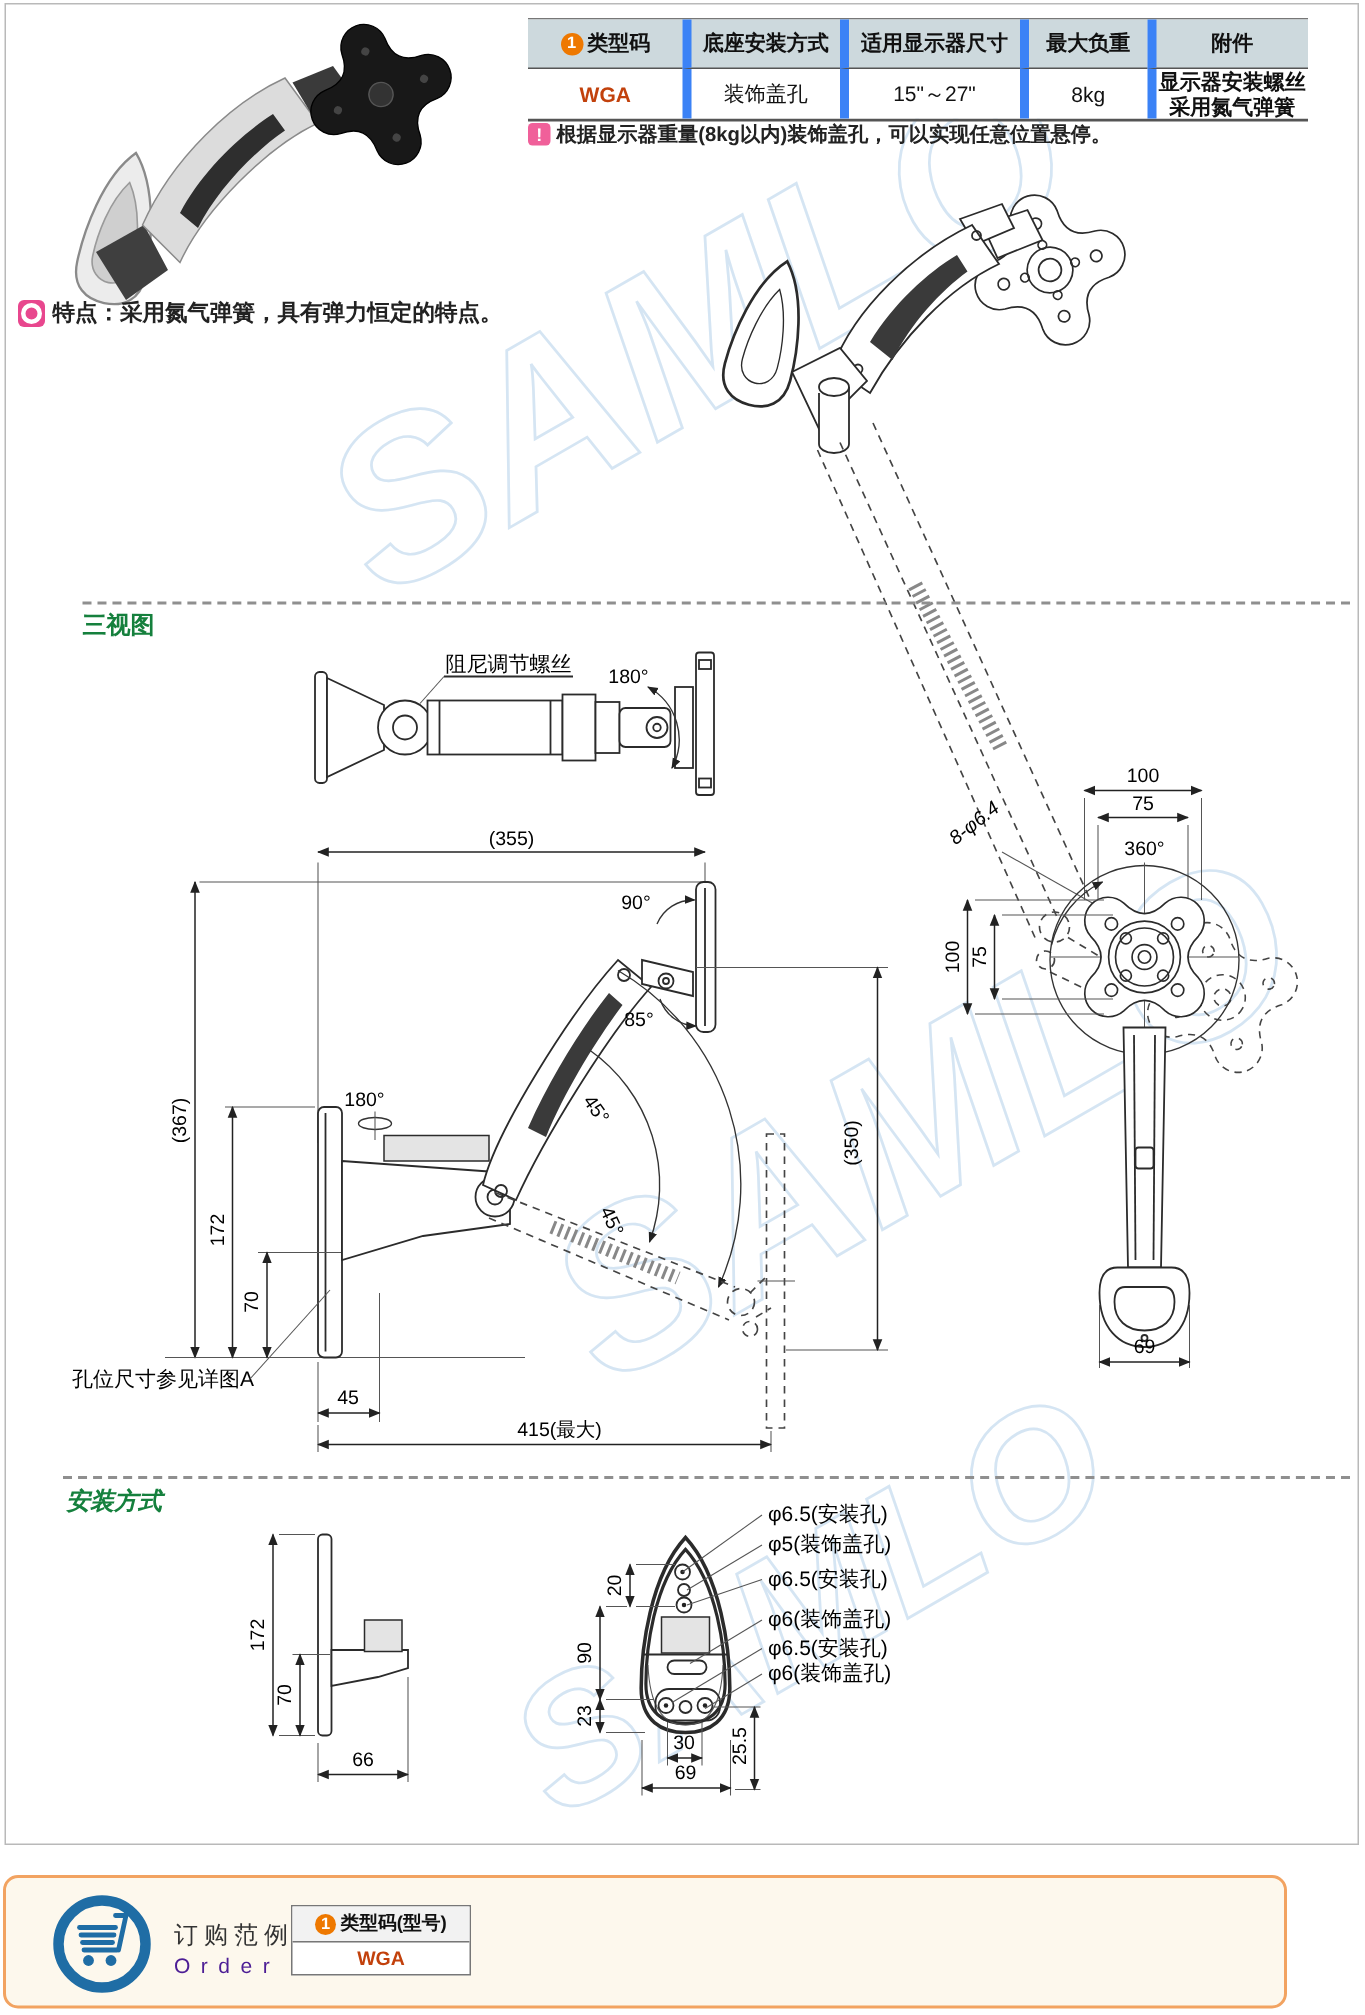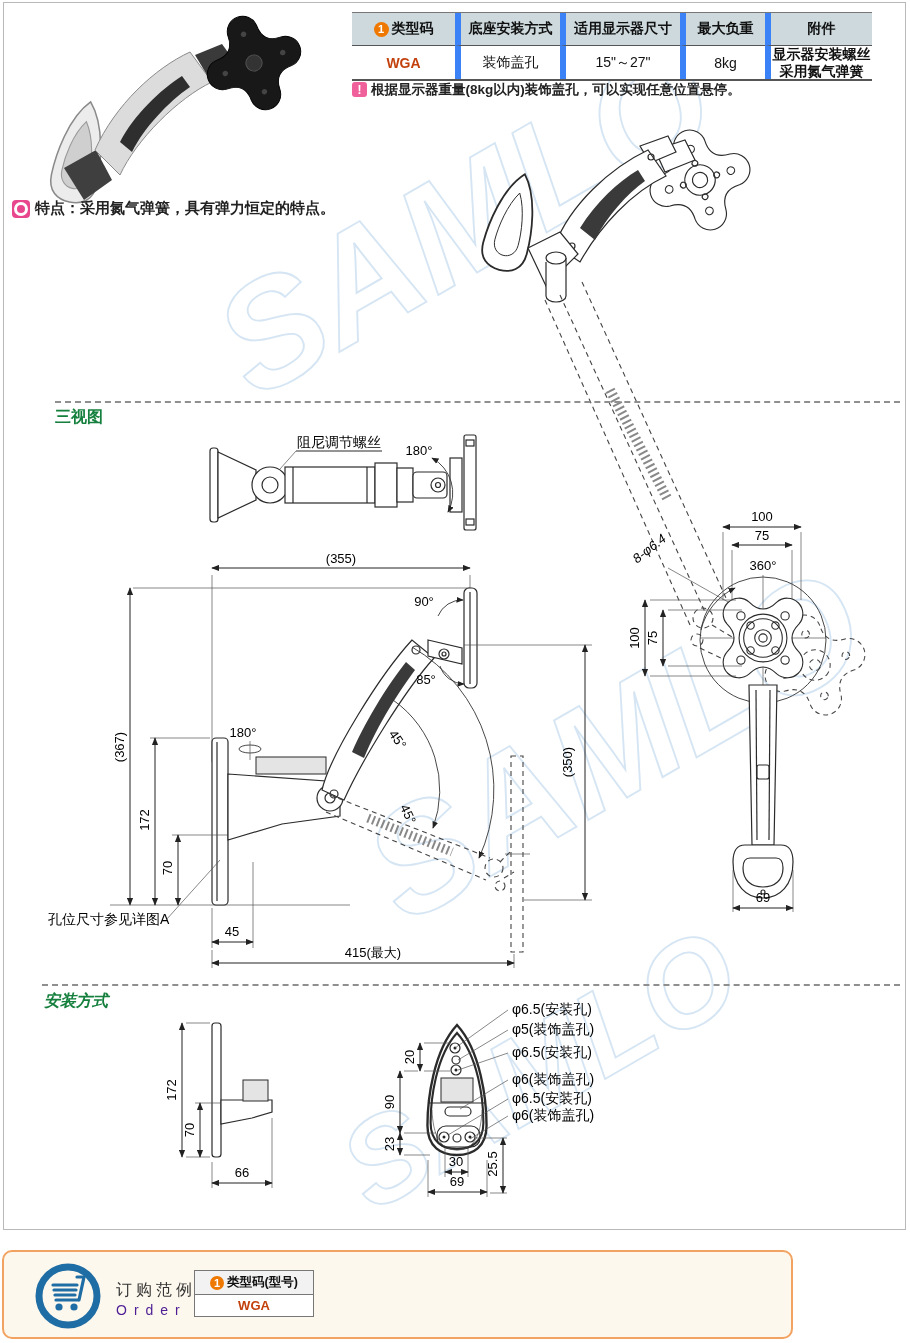--- a/index.html
+++ b/index.html
@@ -39,21 +39,21 @@
   .featicon{flex:none;width:18px;height:18px;border-radius:4px;background:#e8478e;
             display:flex;align-items:center;justify-content:center;}
   .featring{width:8px;height:8px;border:3px solid #fff;border-radius:50%;}
   .sep{position:absolute;height:0;border-top:2px dashed #8f8f8f;}
   .sep1{left:55px;top:401px;width:845px;}
   .sep2{left:42px;top:984px;width:858px;}
   .sectitle{position:absolute;font-size:16px;font-weight:bold;color:#15803d;}
   .st1{left:55px;top:407px;}
   .st2{left:44px;top:991px;font-style:italic;}
   
-  .order{position:absolute;left:2px;top:1250px;width:791px;height:89px;background:#fdf8ed;
+  .order{position:absolute;left:2px;top:1250px;width:856px;height:89px;background:#fdf8ed;
          border:2px solid #f2a361;border-radius:10px;box-sizing:border-box;}
   .ordcn{position:absolute;left:112px;top:28px;font-size:16px;letter-spacing:4px;color:#333;}
   .orden{position:absolute;left:112px;top:50px;font-size:14px;letter-spacing:7px;color:#4c1d95;}
   .ordtbl{position:absolute;left:190px;top:18px;border:1px solid #777;background:#fff;width:118px;}
   .ordth{display:flex;align-items:center;justify-content:center;padding:3px 4px;font-size:12.5px;
          font-weight:bold;background:#f2f2f2;border-bottom:1px solid #777;}
   .ordtd{text-align:center;padding:3px 4px;font-size:13px;}
 </style>
 </head>
 <body>

